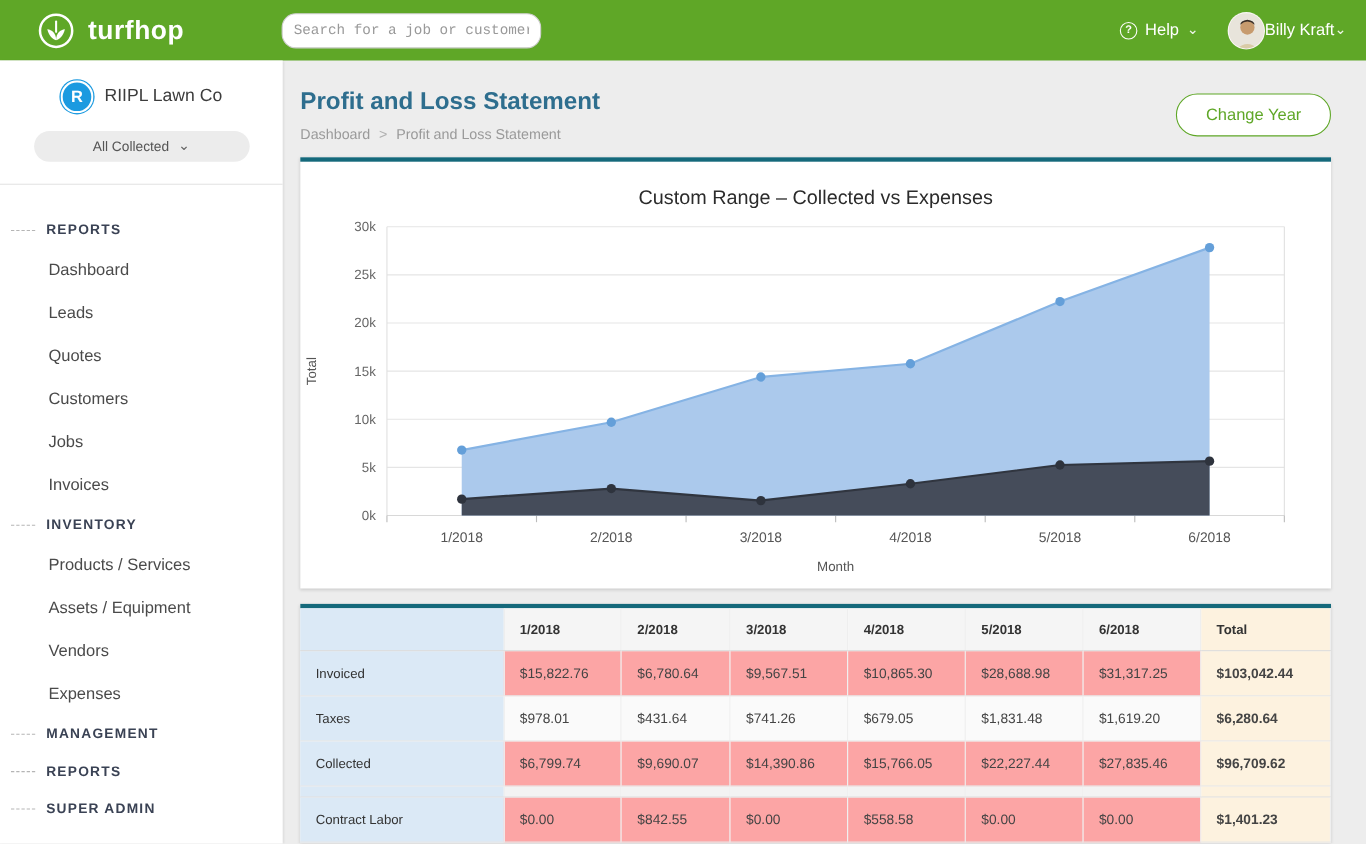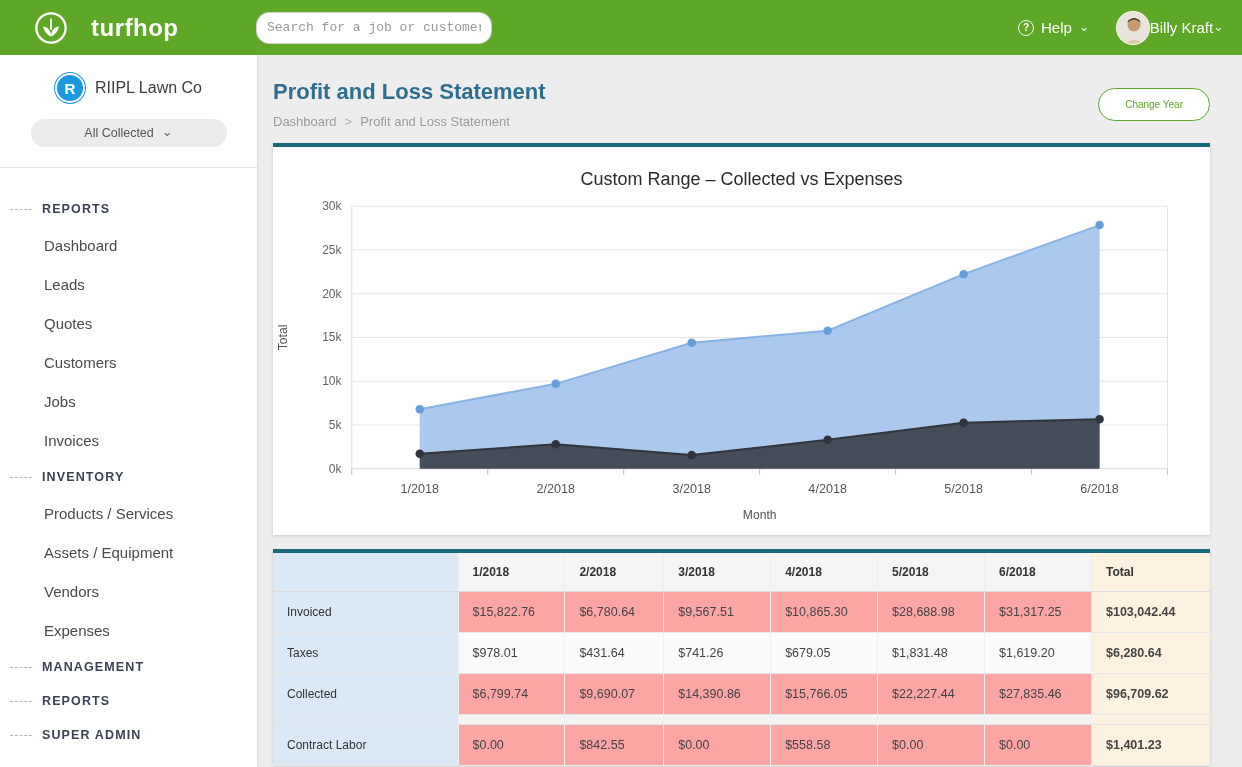--- a/index.html
+++ b/index.html
@@ -1,21 +1,21 @@
 <!DOCTYPE html>
 <html><head>
 <meta charset="utf-8">
 <style>
   * { margin:0; padding:0; box-sizing:border-box; }
   html,body { width:1242px; height:767px; overflow:hidden; font-family:"Liberation Sans", sans-serif; background:#ededed; }
   .app { width:1242px; height:767px; display:flex; flex-direction:column; }
 
   
   .topbar { height:55px; background:#5fa727; display:flex; align-items:center; flex-shrink:0; padding:0 18px 0 34px; }
-  .logo-wrap { display:flex; align-items:center; gap:23px; width:222px; }
+  .logo-wrap { display:flex; align-items:center; gap:12px; width:222px; }
   .logo-icon { width:34px; height:34px; flex-shrink:0; }
   .logo-text { color:#fff; font-size:24px; font-weight:700; letter-spacing:0.5px; }
   .search-input { width:236px; height:32px; border:1px solid #cfcfcf; border-radius:13px; padding:0 10px; font-size:13px; color:#333; outline:none; font-family:Liberation Mono, monospace; }
   .search-input::placeholder { color:#999; }
   .topbar-right { margin-left:auto; display:flex; align-items:center; gap:26px; color:#fff; }
   .help-wrap { display:flex; align-items:center; gap:7px; font-size:15px; cursor:pointer; }
   .help-circle { width:16px; height:16px; border:1px solid #fff; border-radius:50%; display:flex; align-items:center; justify-content:center; font-size:10px; font-weight:700; }
   .chev { font-size:13px; opacity:.9; margin-top:-3px; }
   .user-wrap { display:flex; align-items:center; font-size:15px; cursor:pointer; }
   .avatar { width:34px; height:34px; border-radius:50%; overflow:hidden; background:#f0ebe2; position:relative; border:1px solid rgba(255,255,255,.7); }
@@ -37,21 +37,21 @@
   .nav-section { position:relative; padding:10px 18px 10px 42px; font-size:12.5px; font-weight:700; color:#3a4254; letter-spacing:0.09em; cursor:pointer; }
   .nav-section::before { content:""; position:absolute; left:10px; top:50%; width:22px; border-top:1px dashed #b5b5b5; }
   .nav-item { padding:11px 18px 11px 44px; font-size:15px; color:#4a4a4a; cursor:pointer; }
 
   
   .page-head { display:flex; align-items:center; justify-content:space-between; }
   .page-title { font-size:22px; font-weight:700; color:#2e6e8e; margin-bottom:9px; }
   .breadcrumb { font-size:13px; color:#9a9a9a; display:flex; gap:8px; align-items:center; }
   .breadcrumb .crumb { cursor:pointer; }
   .breadcrumb .sep { color:#b0b0b0; }
-  .change-year-btn { background:#fff; border:1px solid #5fa727; color:#5fa727; font-size:10px; padding:10px 26px; border-radius:22px; cursor:pointer; font-family:"Liberation Sans", sans-serif; }
+  .change-year-btn { background:#fff; border:1px solid #5fa727; color:#5fa727; font-size:15px; padding:10px 26px; border-radius:22px; cursor:pointer; font-family:"Liberation Sans", sans-serif; }
 
   
   .card { background:#fff; border-top:4px solid #15697b; box-shadow:0 1px 3px rgba(0,0,0,.15); margin-top:14px; }
   .chart-card { padding:14px 0 6px; }
   .chart-title { text-align:center; font-size:18px; font-weight:400; color:#2b2b2b; margin:8px 0 2px; }
   .chart-svg { display:block; width:100%; }
 
   
   .pl-table { width:100%; border-collapse:collapse; font-size:12.5px; }
   .pl-table th { background:#f5f5f5; text-align:left; font-size:12px; color:#333; padding:12px 14px; border-bottom:1px solid #ddd; border-right:1px solid #eee; font-weight:700; }

